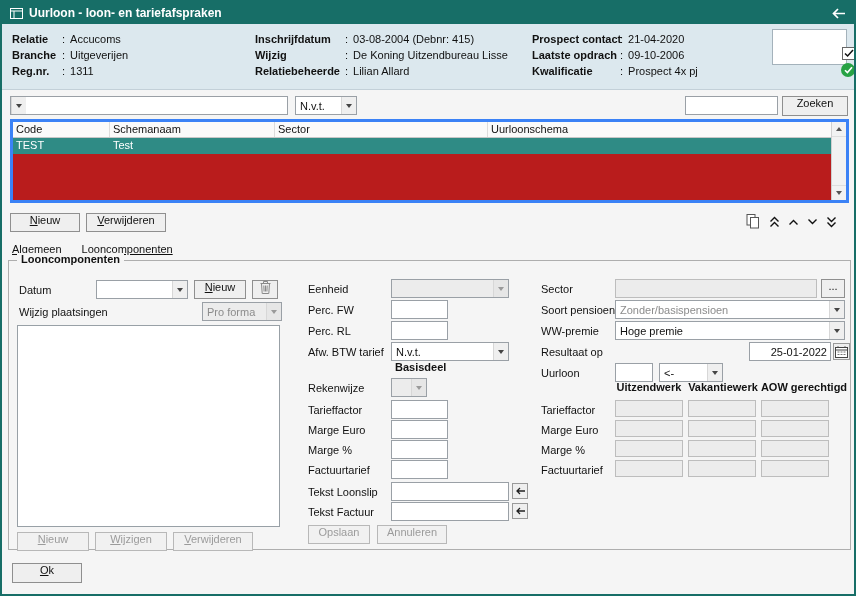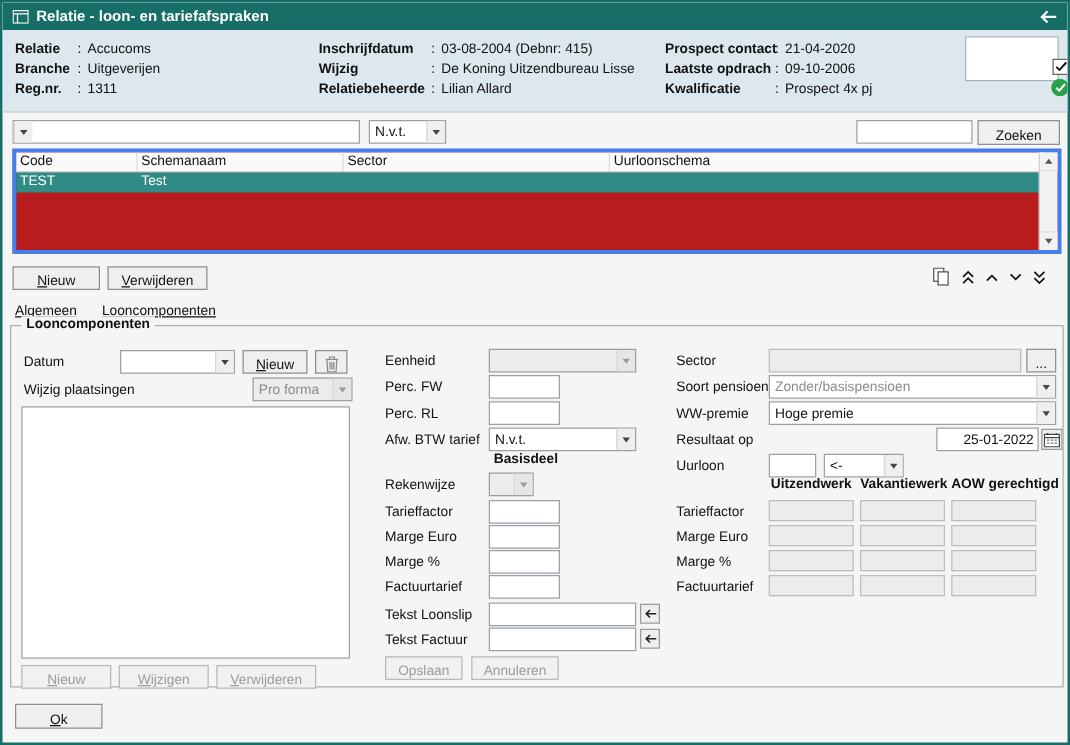--- a/index.html
+++ b/index.html
@@ -23,21 +23,21 @@
   .combo{position:absolute;height:19px;background:#fff;border:1px solid #9aa0a6;display:flex;align-items:stretch;cursor:pointer}
   .ct{flex:1;padding:0 4px;display:flex;align-items:center;white-space:nowrap;overflow:hidden}
   .ca{width:15px;display:flex;align-items:center;justify-content:center;background:#efefef;border-left:1px solid #d7d7d7}
   .ca i{width:0;height:0;border-left:3.5px solid transparent;border-right:3.5px solid transparent;border-top:4.5px solid #444}
   .combo.dis{background:#ececec;color:#8c8c8c;cursor:default}
   .combo.dis .ca{background:#e6e6e6}
   .combo.dis .ca i{border-top-color:#9a9a9a}
   .combo.distext{color:#8c8c8c}
   .tb{position:absolute;height:19px;border:1px solid #9aa0a6;background:#fff;padding:0 3px;font:11px "Liberation Sans",sans-serif;color:#111}
   .tb.dis{background:#ececec;border-color:#bdbdbd}
-  .btn{position:absolute;height:19px;background:#efefef;border:1px solid #8f8f8f;display:flex;align-items:flex-end;justify-content:center;cursor:pointer;padding:0 4px}
+  .btn{position:absolute;height:19px;background:#efefef;border:1px solid #8f8f8f;display:flex;align-items:flex-start;justify-content:center;cursor:pointer;padding:0 4px}
   .btn span{display:block}
   .btn.dis{color:#9b9b9b;border-color:#b8b8b8;background:#f1f1f1;cursor:default}
   .ac::first-letter{text-decoration:underline}
   .flbl{position:absolute;white-space:nowrap}
   .bold{font-weight:bold}
   
   .table{position:absolute;background:#b91c1c;border:3px solid #3b82f6}
   .thead{display:flex;height:16px;background:#fafafa;border-bottom:1px solid #c7c7c7;width:823px}
   .th{padding:1px 3px;border-right:1px solid #dcdcdc;white-space:nowrap;overflow:hidden}
   .trow{display:flex;height:16px;width:823px}
@@ -64,21 +64,21 @@
 
 <div class="win">
 
   <div class="titlebar">
     <span style="display:flex">
       <svg width="13" height="11" viewBox="0 0 13 11">
           <rect x="0.5" y="0.5" width="12" height="10" fill="none" stroke="#fff"></rect>
           <path d="M0.5 3h12M4 3v7.5" stroke="#fff" fill="none"></path>
         </svg>
     </span>
-    <span class="ttext">Relatie - loon- en tariefafspraken</span>
+    <span class="ttext">Uurloon - loon- en tariefafspraken</span>
     <span class="tback">
       <span style="display:flex">
         <svg width="15" height="13" viewBox="0 0 15 13">
             <path d="M14 6.5H2.5M7 2L2.5 6.5L7 11" stroke="#fff" stroke-width="1.7" fill="none"></path>
           </svg>
       </span>
     </span>
   </div>
 
   <div class="hdr">

